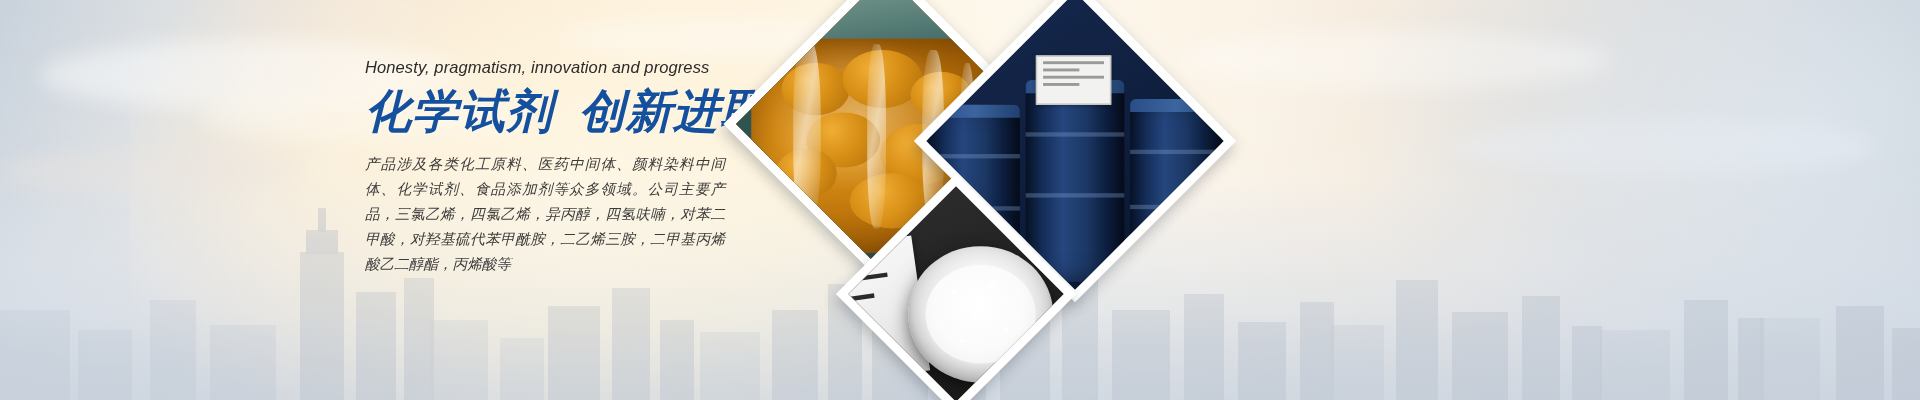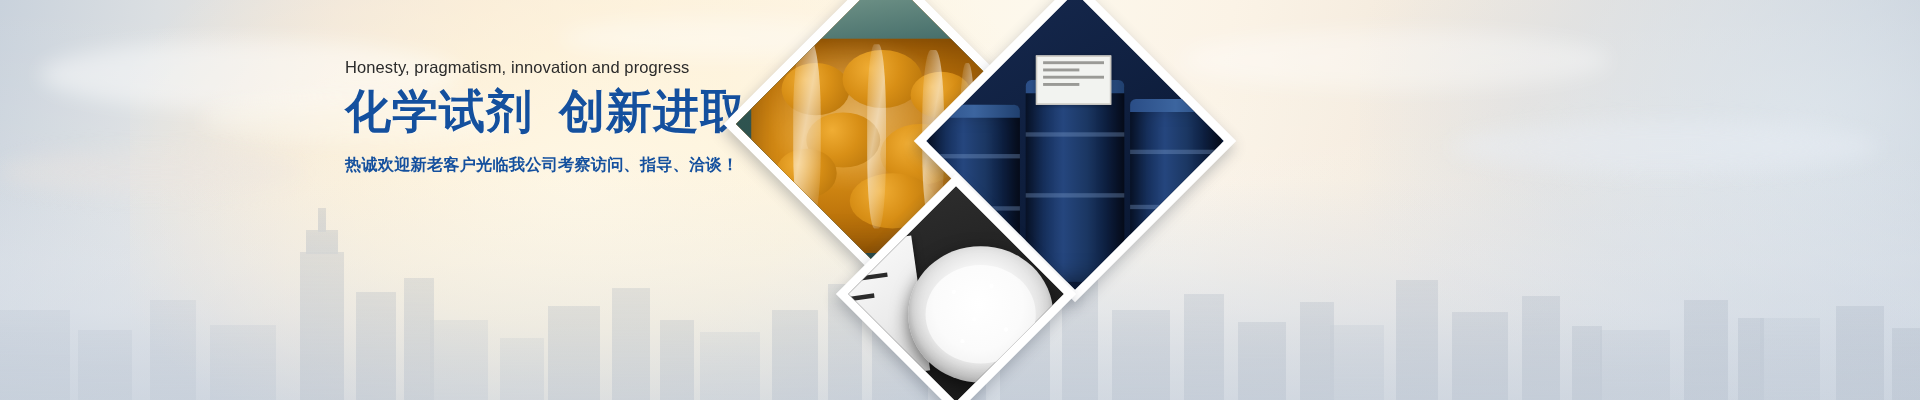--- a/index.html
+++ b/index.html
@@ -70,21 +70,21 @@
   .skyline-fade{
     position:absolute;left:0;bottom:0;width:1920px;height:250px;
     background:linear-gradient(180deg,
       rgba(255,255,255,0) 0%,
       rgba(232,236,241,0.22) 45%,
       rgba(214,221,230,0.42) 100%);
     pointer-events:none;
   }
 
   
-  .text-block{position:absolute;left:345px;top:58px;width:360px;}
+  .text-block{position:absolute;left:365px;top:58px;width:360px;font-style:italic;}
   .tagline-en{
     font-size:16.5px;color:#2b2b2b;letter-spacing:.1px;
     white-space:nowrap;line-height:1.2;
   }
   .headline-cn{
     margin-top:8px;
     font-size:46px;font-weight:bold;color:#14509e;
     letter-spacing:1px;line-height:1.12;white-space:nowrap;
     font-family:"DejaVu Sans","Liberation Sans",sans-serif;
     text-shadow:0 1px 0 rgba(255,255,255,0.45);
@@ -264,22 +264,22 @@
   </svg>
   <div class="skyline-fade"></div>
 
   <div class="text-block">
     <div class="tagline-en">Honesty, pragmatism, innovation and progress</div>
 
     <div class="headline-cn">
       <span>化学试剂</span><span class="gap"></span><span>创新进取</span>
     </div>
 
-
-    <div class="cta-line">热诚欢迎新老客户光临我公司考察访问、指导、洽谈！</div>
+    <div class="body-copy">产品涉及各类化工原料、医药中间体、颜料染料中间体、化学试剂、食品添加剂等众多领域。公司主要产品，三氯乙烯，四氯乙烯，异丙醇，四氢呋喃，对苯二甲酸，对羟基硫代苯甲酰胺，二乙烯三胺，二甲基丙烯酸乙二醇酯，丙烯酸等</div>
+
   </div>
 
   <div class="tile tile-1">
     <div class="photo">
       <div class="t1-inner">
         <div class="t1-bg"></div>
         <div class="t1-jar"></div>
         <div class="t1-bag"></div>
         <div class="t1-lump" style="left:16%;top:30%;width:22%;height:17%;"></div>
         <div class="t1-lump" style="left:36%;top:26%;width:26%;height:19%;"></div>

